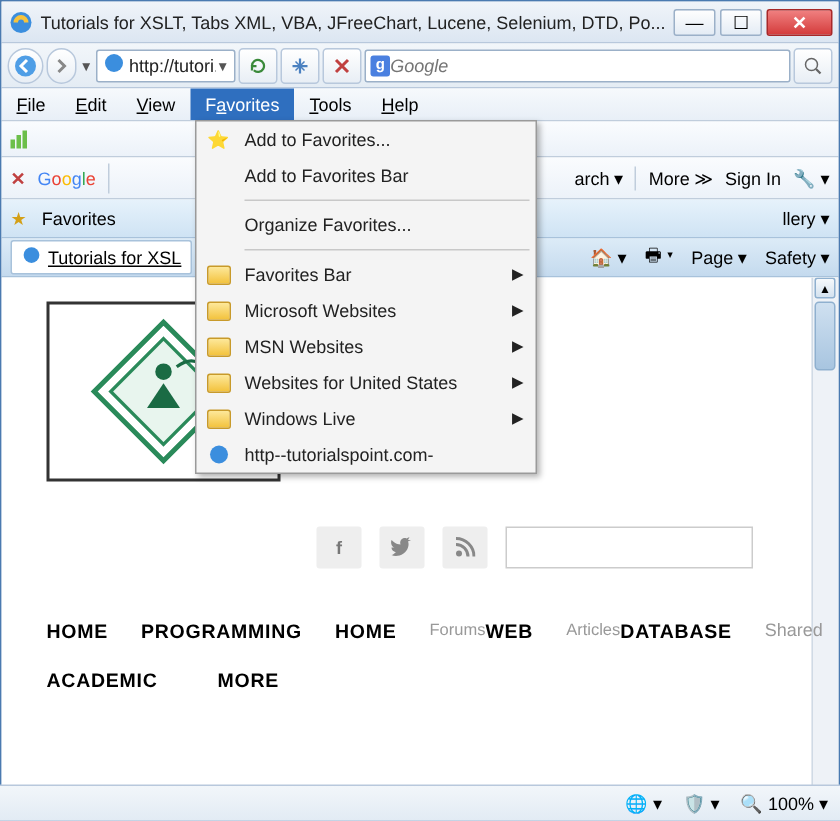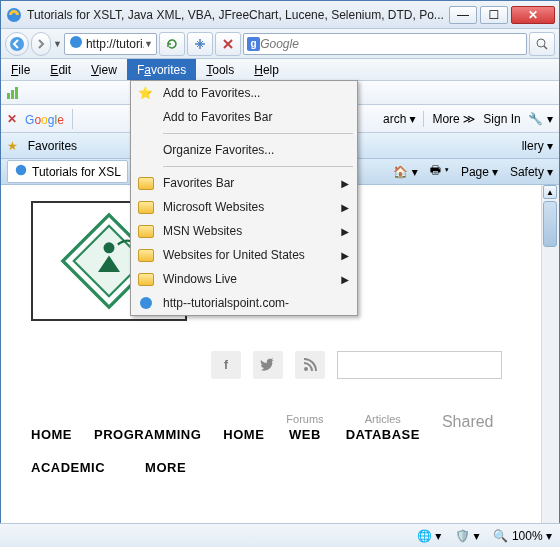--- a/index.html
+++ b/index.html
@@ -35,55 +35,55 @@
   .folder { width:16px; height:13px; background:linear-gradient(#fde89a,#f3c23c); border:1px solid #c89a2a; border-radius:2px; }
   
   .gbar { height:24px; background:linear-gradient(#fafcfe,#ecf2f9); border-bottom:1px solid #c0cddc; display:flex; align-items:center; padding:0 6px; gap:8px; }
   .gbar .gap { flex:1; }
   .gtext { display:flex; align-items:center; gap:3px; }
   
   .toolbar2 { height:26px; background:linear-gradient(#e6f2fb,#cfe3f4); border-bottom:1px solid #a8c2db; display:flex; align-items:center; padding:0 6px; gap:10px; }
   .gold { color:#d4a017; }
   
   .filetab { height:26px; background:linear-gradient(#dcebf7,#c4daee); border-bottom:1px solid #a8c2db; display:flex; align-items:center; padding:0 6px; gap:12px; }
-  .filetab .tab { display:flex; align-items:center; gap:4px; padding:2px 6px; background:#fff; border:1px solid #a8c2db; border-radius:2px; }
+  .filetab .tab { display:flex; align-items:center; gap:4px; padding:2px 6px; background:#fff; border:1px solid #a8c2db; border-radius:2px;text-decoration:underline; }
   .tbtn { display:flex; align-items:center; gap:3px; }
   
   .content { position:relative; height: calc(100% - 28px - 30px - 22px - 24px - 26px - 26px - 24px); overflow:auto; background:#fff; }
   .scrollgutter { position:absolute; right:0; top:0; width:18px; height:100%; background:#eef2f7; border-left:1px solid #d0dae5; }
   .scrollthumb { position:absolute; right:2px; top:4px; width:14px; height:46px; background:linear-gradient(#cfe0f0,#a8c5e0); border:1px solid #8fb0cf; border-radius:3px; }
   .scrollbtn { position:absolute; right:2px; width:14px; height:14px; background:linear-gradient(#f6f9fc,#d4e2ef); border:1px solid #8fb0cf; border-radius:2px; display:flex;align-items:center;justify-content:center; font-size:8px;}
   
   .logo-box { margin:16px 0 0 30px; width:156px; height:120px; border:2px solid #333; display:flex; align-items:center; justify-content:center; }
   .logo-box svg { width:120px; height:110px; }
   
   .social { display:flex; gap:12px; margin:30px 0 0 210px; }
   .sbtn { width:30px; height:28px; background:#eee; border-radius:2px; display:flex; align-items:center; justify-content:center; color:#777; font-weight:bold; }
   .sinput { width:165px; height:28px; border:1px solid #ccc; background:#fff; }
   
   .navlinks { margin:34px 0 0 30px; }
   .linkrow { display:flex; gap:22px; align-items:flex-end; margin-bottom:18px; }
   .linkrow .lk { font-weight:bold; font-size:13px; letter-spacing:.5px; }
-  .linkrow .sub { color:#999; font-size:16px; position:relative; }
-  .dual { display:flex; flex-direction:column; align-items:center; }
+  .linkrow .sub { color:#999; font-size:12px; position:relative; }
+  .dual { display:flex; flex-direction:row; align-items:center; }
   .dual .top { color:#999; font-size:11px; margin-bottom:2px;}
   
   .statusbar { height:24px; background:linear-gradient(#f2f6fa,#e2ebf4); border-top:1px solid #b8c8dc; display:flex; align-items:center; justify-content:flex-end; padding:0 8px; gap:14px; position:absolute; bottom:0; left:0; right:0; }
 </style>
 </head>
 <body>
 
 <div class="titlebar">
   <span class="ie-icon">
     <svg viewBox="0 0 18 18">
         <circle cx="9" cy="9" r="7" fill="#3b8ede"></circle>
         <path d="M4 9a5 5 0 0 1 10 0h-3a2 2 0 0 0-4 0z" fill="#f7c33c"></path>
       </svg>
   </span>
-  <span class="title-text">Tutorials for XSLT, Java XML, VBA, JFreeChart, Lucene, Selenium, DTD, Po...</span>
+  <span class="title-text">Tutorials for XSLT, Tabs XML, VBA, JFreeChart, Lucene, Selenium, DTD, Po...</span>
   <div class="winbtns">
     <div class="winbtn">—</div>
     <div class="winbtn">☐</div>
     <div class="winbtn close">✕</div>
   </div>
 </div>
 
 <div class="navbar">
   <div class="navbtn round">
       <svg class="smico" viewBox="0 0 16 16">

